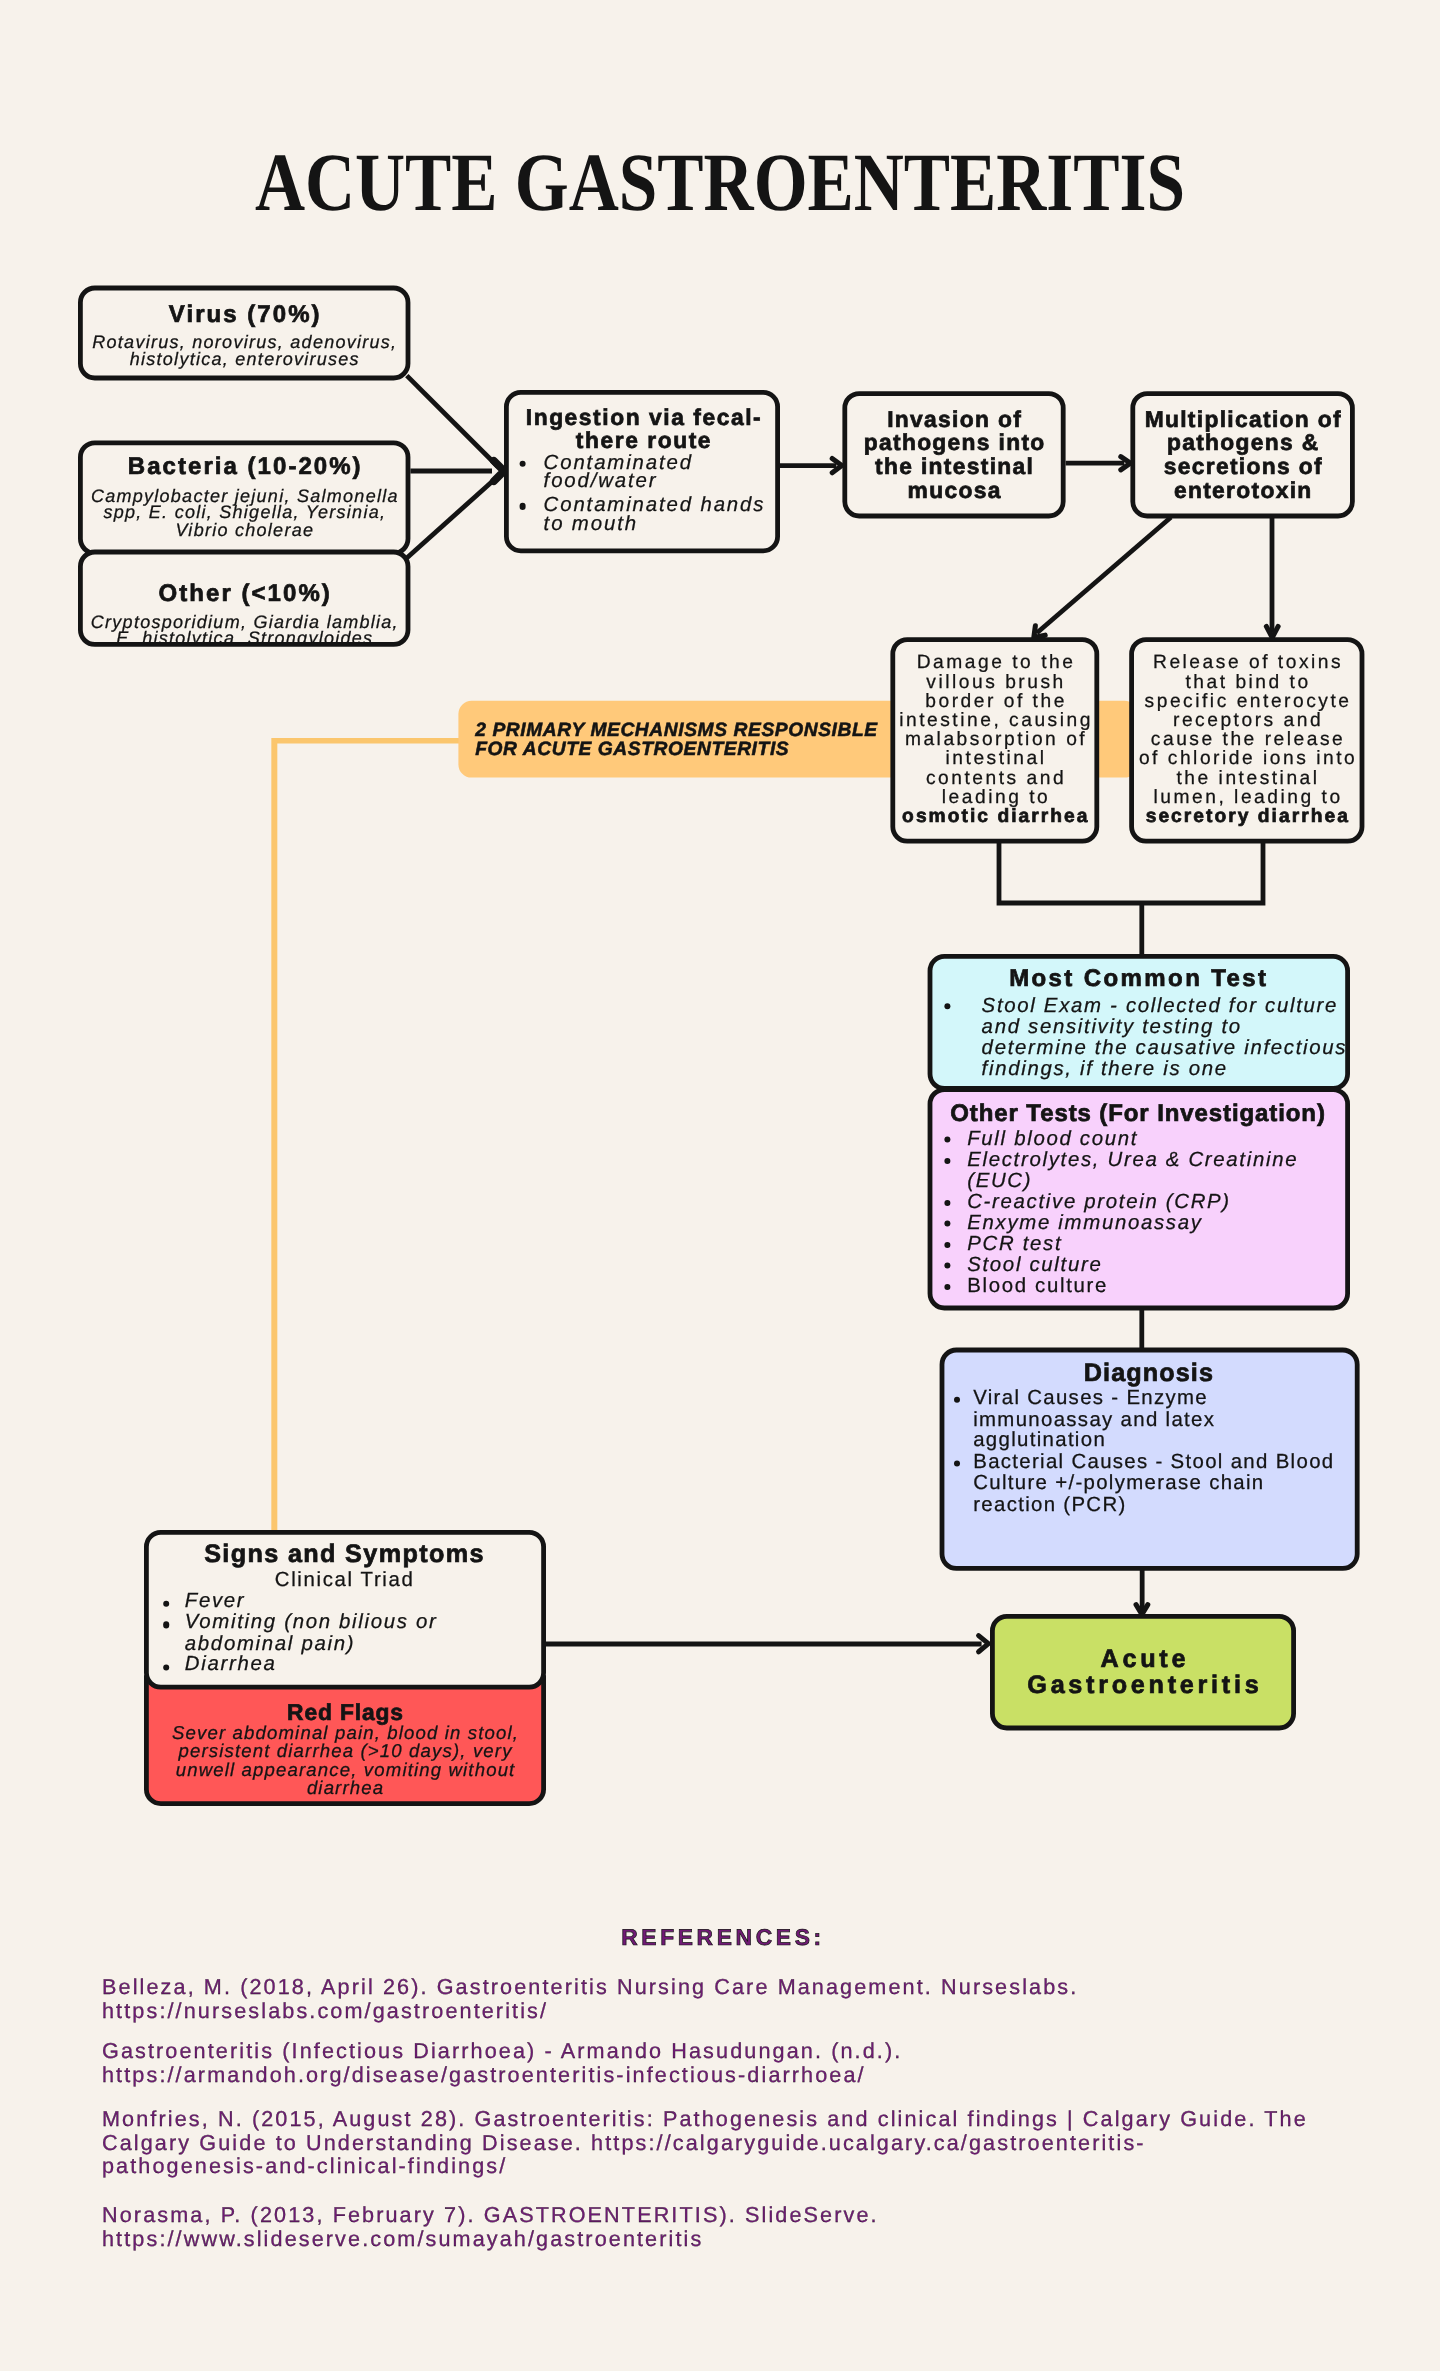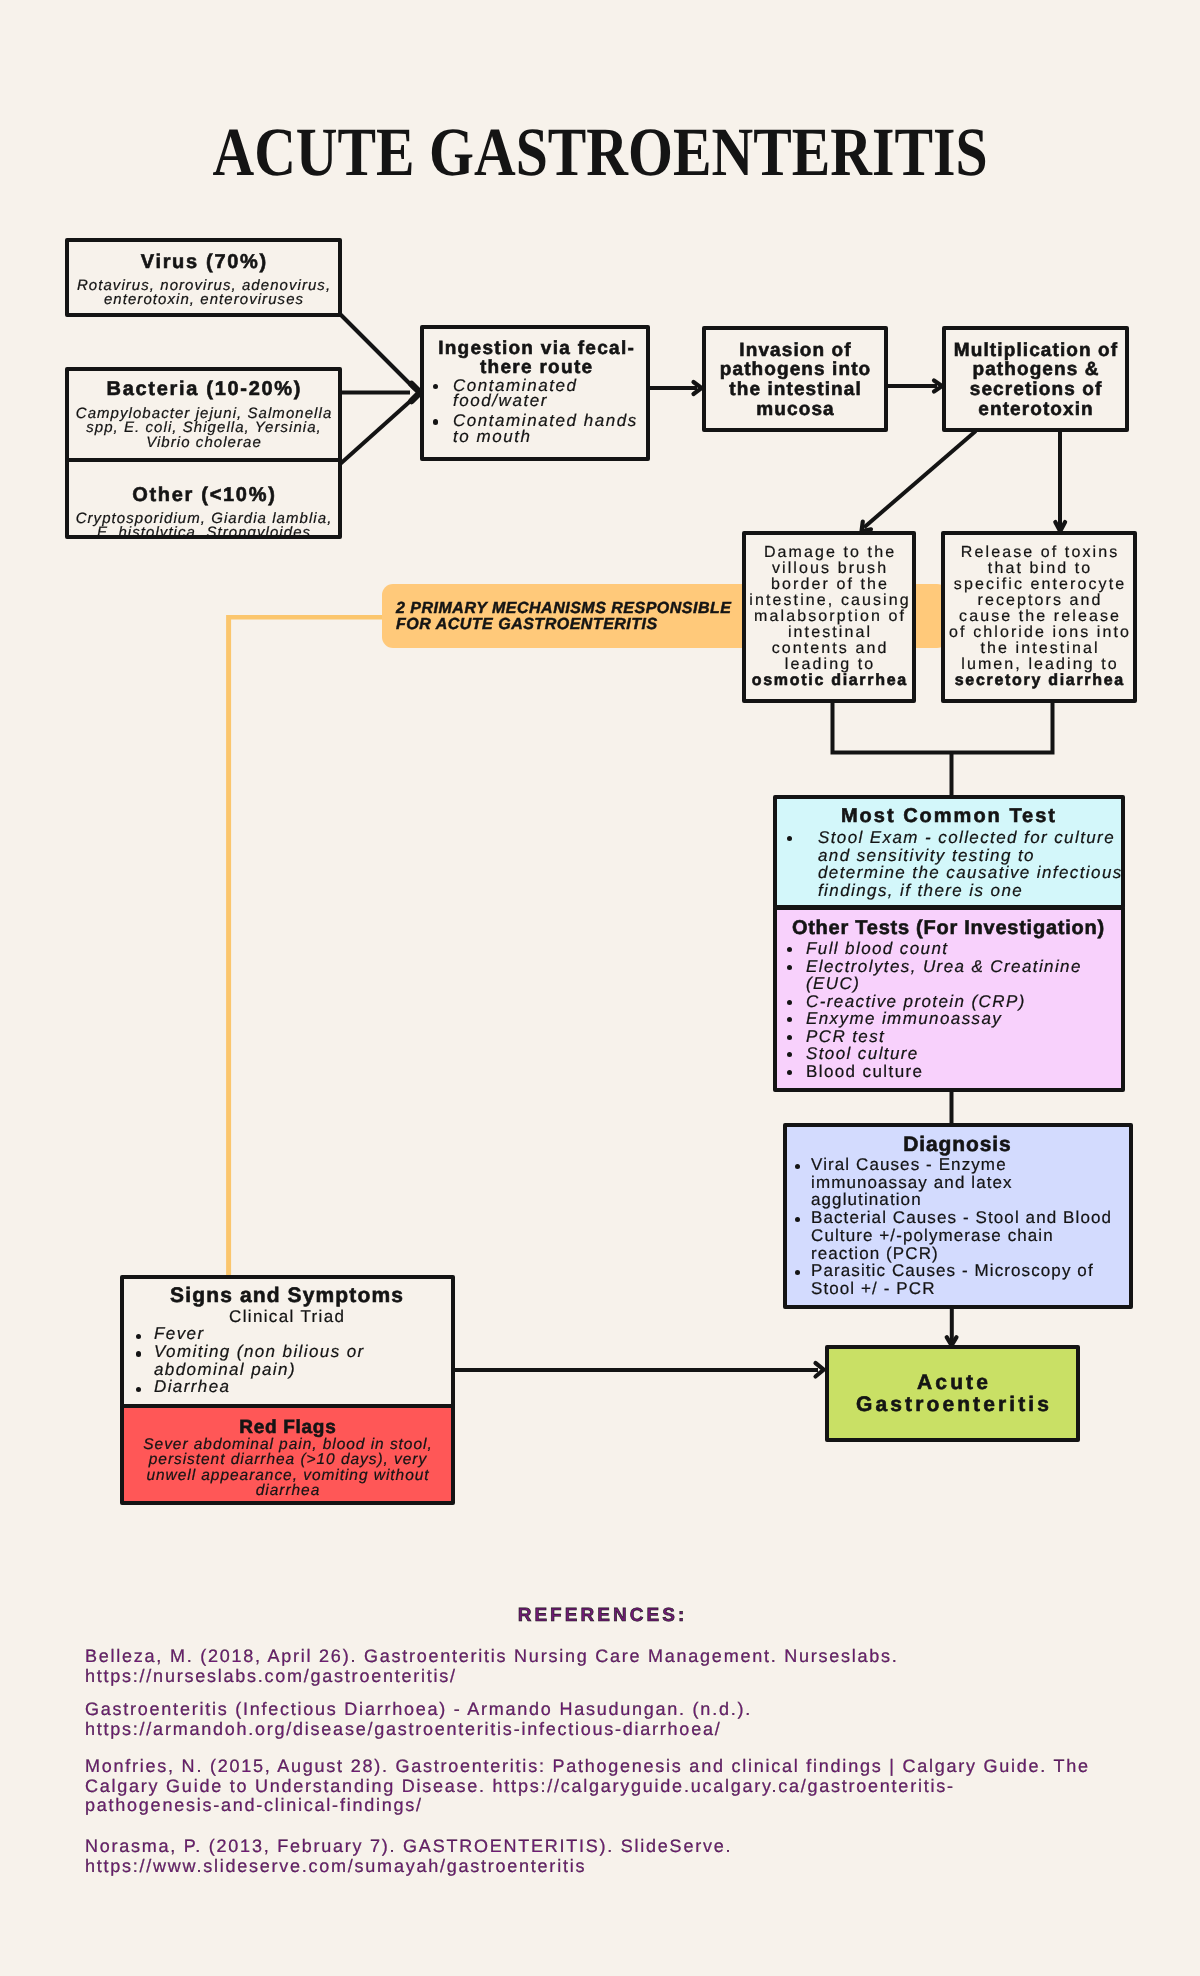--- a/index.html
+++ b/index.html
@@ -9,21 +9,21 @@
   .stage{transform:translateZ(0);}
   .box, .refs{-webkit-text-stroke:0.22px #141414;}
   .stage{position:absolute;left:0;top:0;width:1200px;height:1976px;}
   svg.wires{position:absolute;left:0;top:0;width:1200px;height:1976px;pointer-events:none;}
 
   .title{position:absolute;left:0;top:118px;width:1200px;text-align:center;
          font-family:"Liberation Serif",serif;font-weight:bold;font-size:69px;
          letter-spacing:0px;color:#141414;line-height:1;white-space:nowrap;
          transform:scaleX(0.837);transform-origin:600px 0;}
 
-  .box{position:absolute;border:4px solid #141414;border-radius:2px;box-sizing:border-box;
+  .box{position:absolute;border:4px solid #141414;border-radius:14px;box-sizing:border-box;
        background:#F7F2EB;color:#141414;overflow:hidden;}
   .bx-h{font-weight:bold;text-align:center;-webkit-text-stroke:0.6px #141414;}
   ul.b{margin:0;padding:0;list-style:none;}
   ul.b li{position:relative;padding-left:21px;}
   ul.b li:before{content:"";position:absolute;left:6px;top:6px;width:5.4px;height:5.4px;
                  border-radius:50%;background:#141414;}
 
   
   .cause{padding-top:9px;}
   .cause .bx-h{font-size:20px;line-height:22px;letter-spacing:1.7px;}
@@ -155,21 +155,21 @@
 
   <svg class="wires" viewBox="0 0 1200 1976">
     <path d="M384 617.2 L228.6 617.2" stroke="#FBC66D" stroke-width="4.6" fill="none"></path>
     <path d="M228.6 615 L228.6 1279" stroke="#FBC66D" stroke-width="5" fill="none"></path>
   </svg>
 
   <div class="box cause" style="left:65px;top:238px;width:277px;height:79px;">
     <div class="bx-h">Virus (70%)</div>
     <div class="bx-d">
       <div>Rotavirus, norovirus, adenovirus,</div>
-      <div>enterotoxin, enteroviruses</div>
+      <div>histolytica, enteroviruses</div>
     </div>
   </div>
 
   <div class="box cause" style="left:65px;top:335px;width:277px;height:96px;padding-top:7px;margin-top:32px;">
     <div class="bx-h">Bacteria (10-20%)</div>
     <div class="bx-d" style="padding-top:6.5px;">
       <div>Campylobacter jejuni, Salmonella</div>
       <div>spp, E. coli, Shigella, Yersinia,</div>
       <div>Vibrio cholerae</div>
     </div>
@@ -296,24 +296,20 @@
     <ul class="b">
       <li>
           <div>Viral Causes - Enzyme</div>
           <div>immunoassay and latex</div>
           <div>agglutination</div>
         </li>
       <li>
           <div>Bacterial Causes - Stool and Blood</div>
           <div>Culture +/-polymerase chain</div>
           <div>reaction (PCR)</div>
-        </li>
-      <li>
-          <div>Parasitic Causes - Microscopy of</div>
-          <div>Stool +/ - PCR</div>
         </li>
     </ul>
   </div>
 
   <div class="box outcome" style="left:825px;top:1345px;width:255px;height:97px;background:#C9E065;">
     <div>Acute</div>
     <div>Gastroenteritis</div>
   </div>
 
   <div class="box signs" style="left:120px;top:1275px;width:335px;height:133px;">

